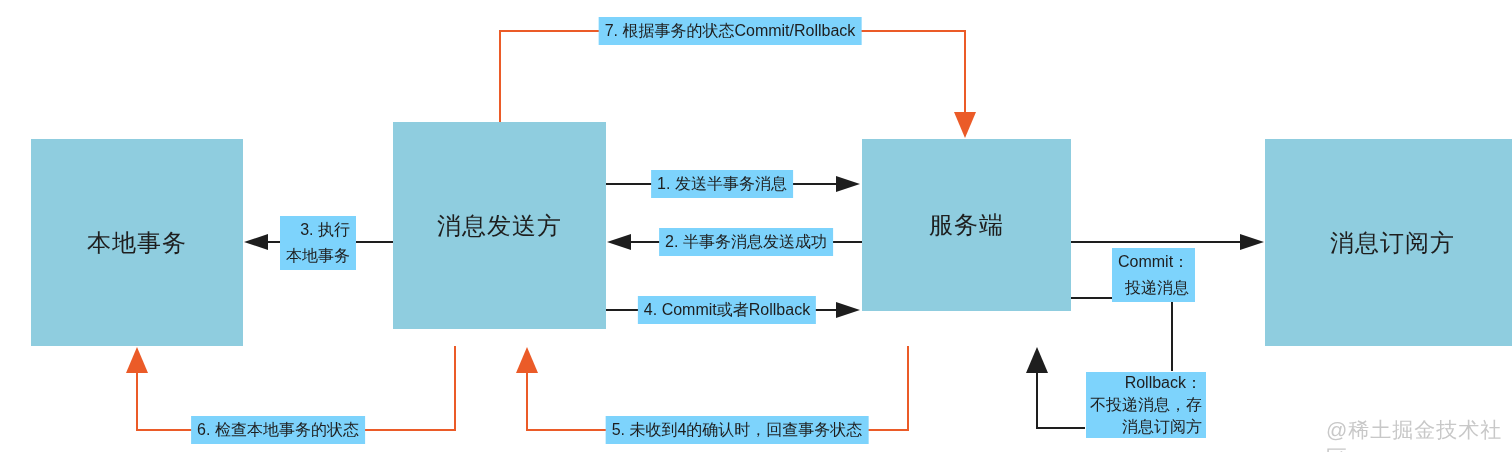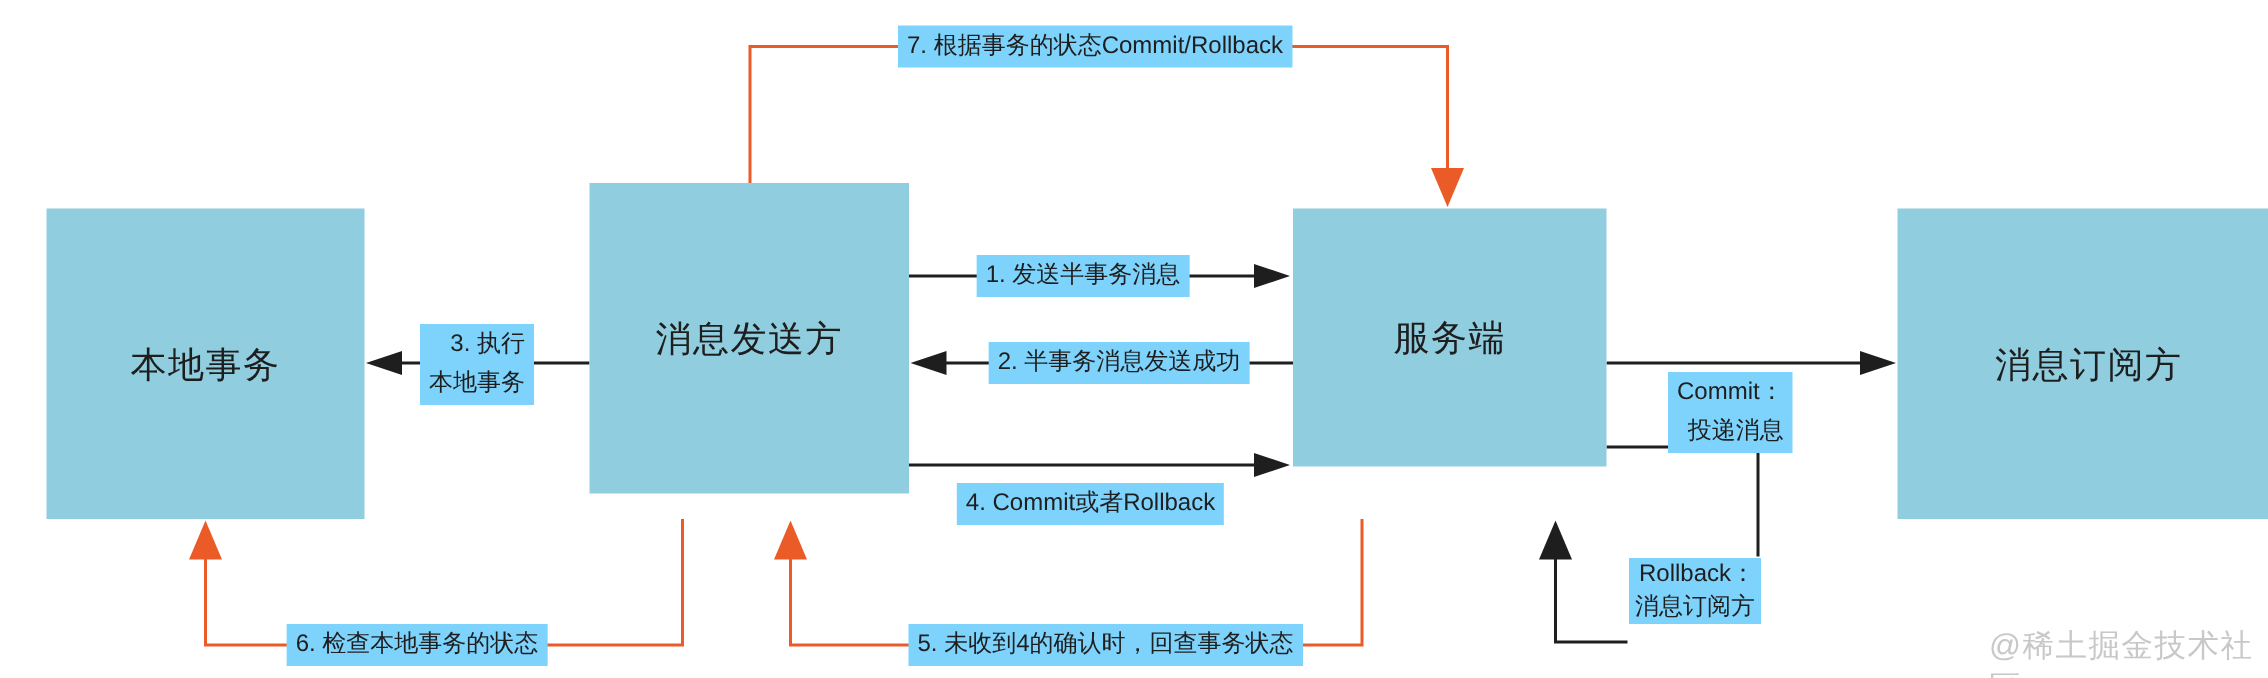--- a/index.html
+++ b/index.html
@@ -114,34 +114,35 @@
   <div class="node node-subscriber">
     <span>消息订阅方</span>
   </div>
 
   <div class="edge-label centered" style="left:730px; top:31px;">7. 根据事务的状态Commit/Rollback</div>
 
   <div class="edge-label centered" style="left:722px; top:184px;">1. 发送半事务消息</div>
 
   <div class="edge-label centered" style="left:746px; top:242px;">2. 半事务消息发送成功</div>
 
-  <div class="edge-label centered" style="left:727px; top:310px;margin-top:26px;">4. Commit或者Rollback</div>
+  <div class="edge-label centered" style="left:727px; top:310px;">4. Commit或者Rollback</div>
 
   <div class="edge-label multiline" style="left:280px; top:216px;">
     <span>3. 执行</span>
     <span>本地事务</span>
   </div>
 
   <div class="edge-label multiline" style="left:1112px; top:216px;margin-top:32px;">
     <span>Commit：</span>
     <span>投递消息</span>
   </div>
 
   <div class="edge-label multiline rollback" style="left:1086px; top:372px;">
     <span>Rollback：</span>
+    <span>不投递消息，存</span>
     <span>消息订阅方</span>
   </div>
 
   <div class="edge-label centered" style="left:278px; top:430px;">6. 检查本地事务的状态</div>
 
   <div class="edge-label centered" style="left:737px; top:430px;">5. 未收到4的确认时，回查事务状态</div>
 
   <div class="watermark">@稀土掘金技术社区</div>
 
 </div>

